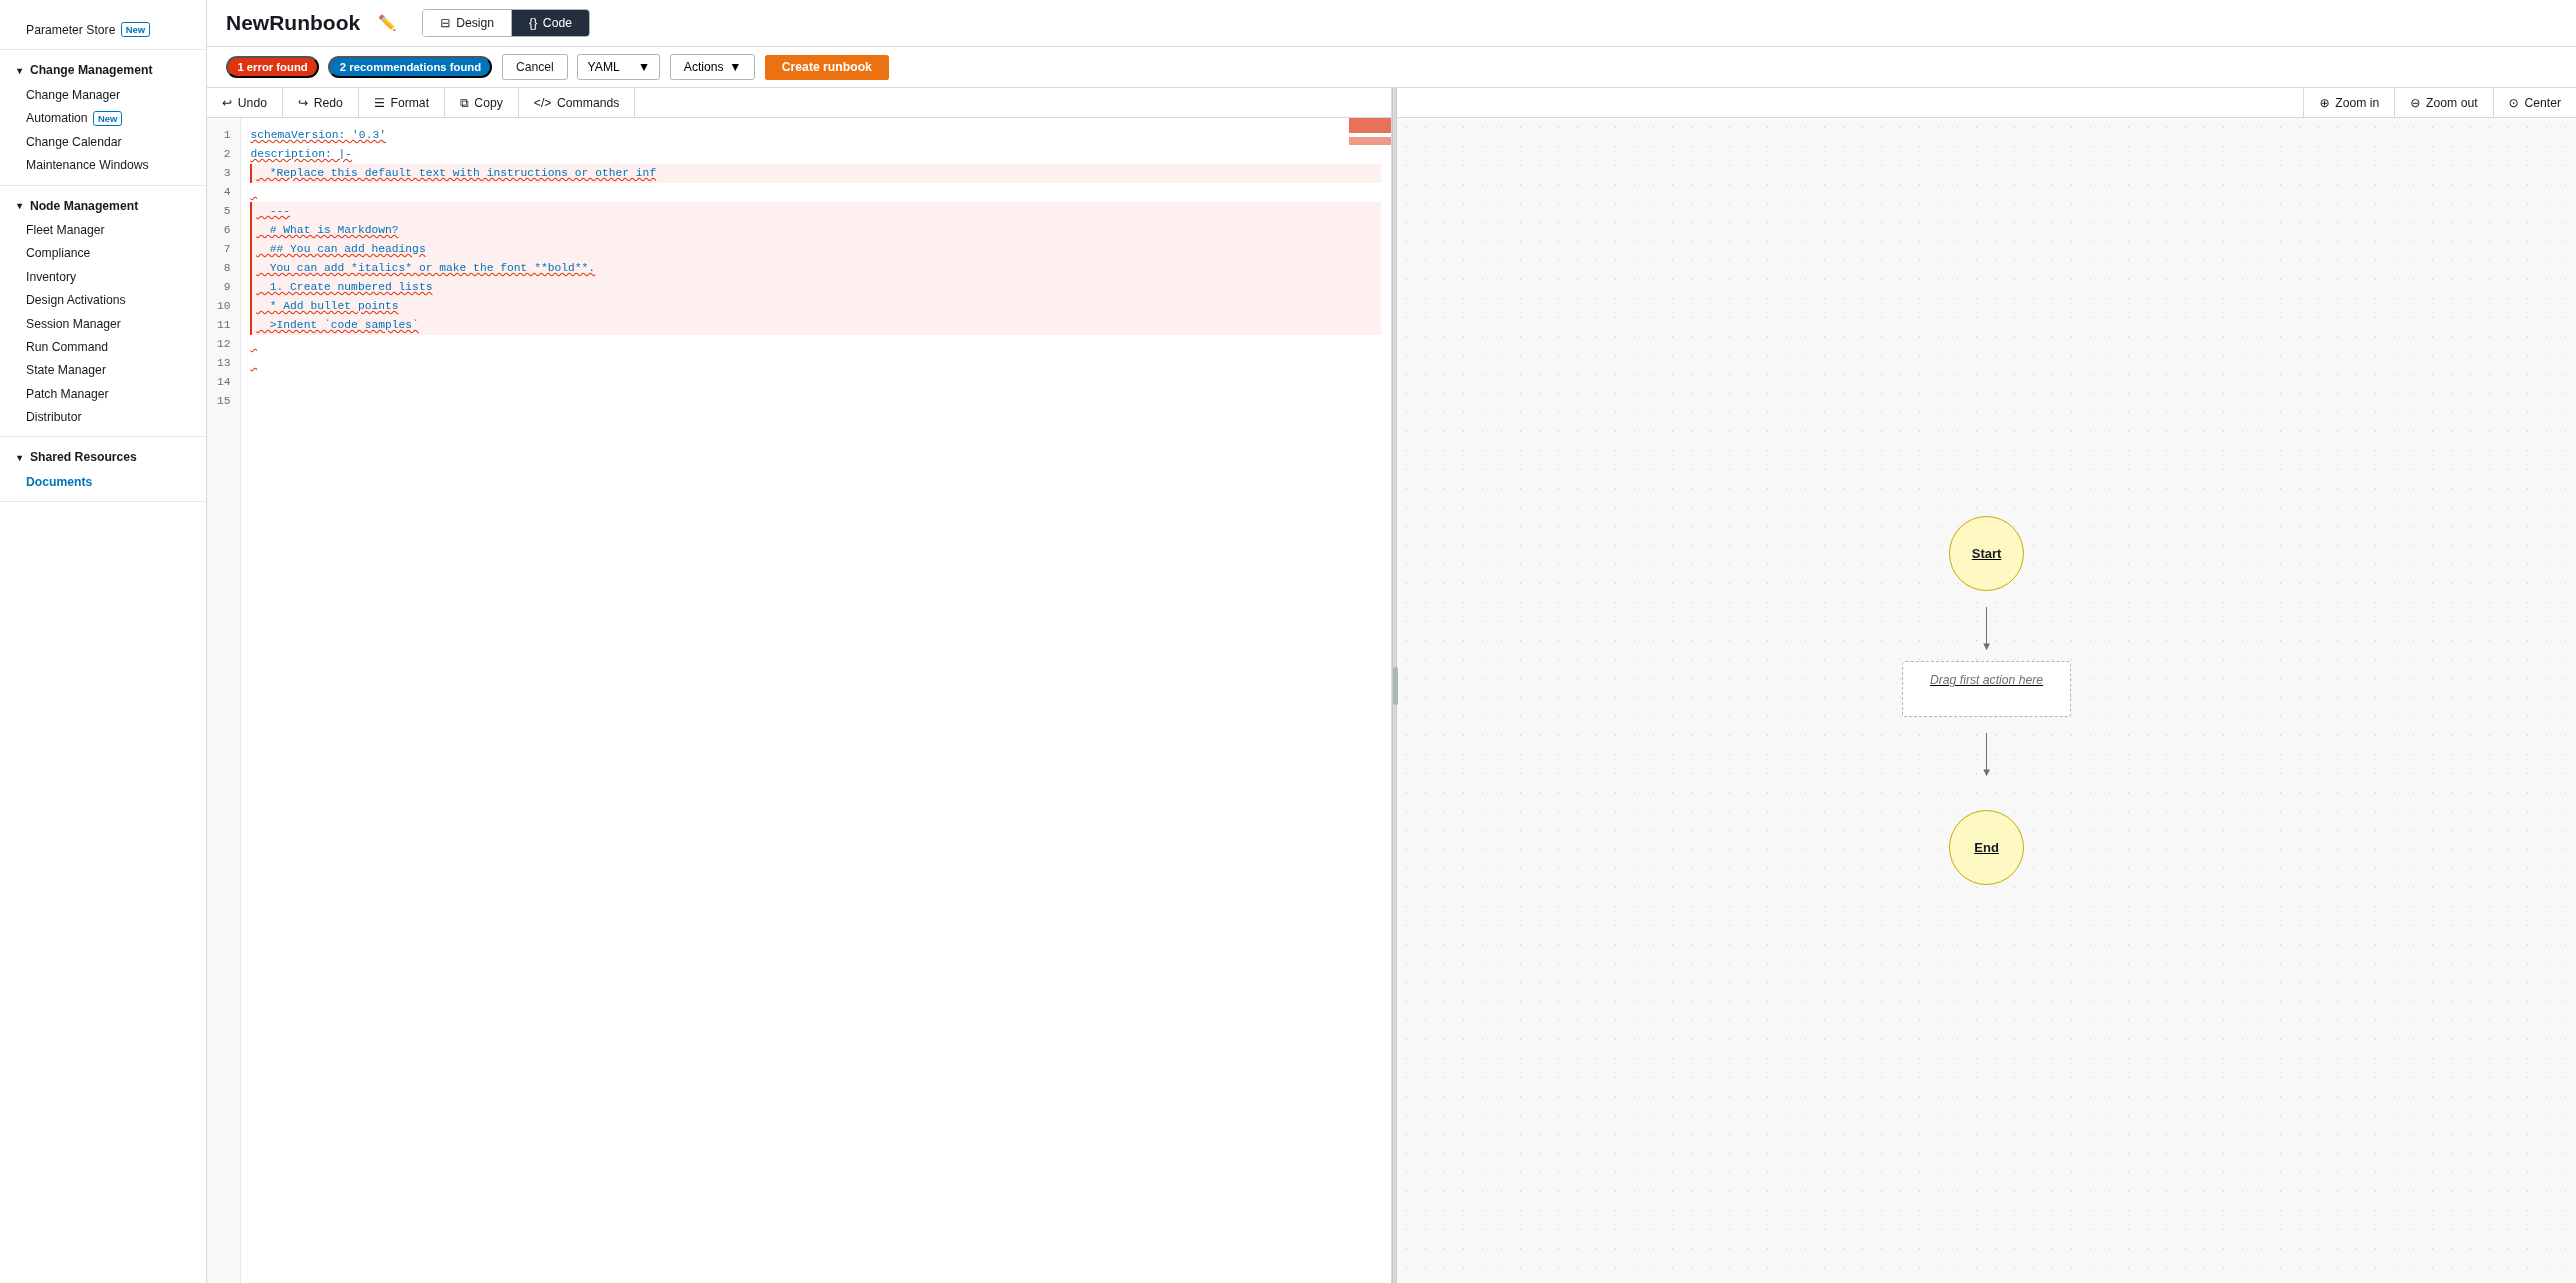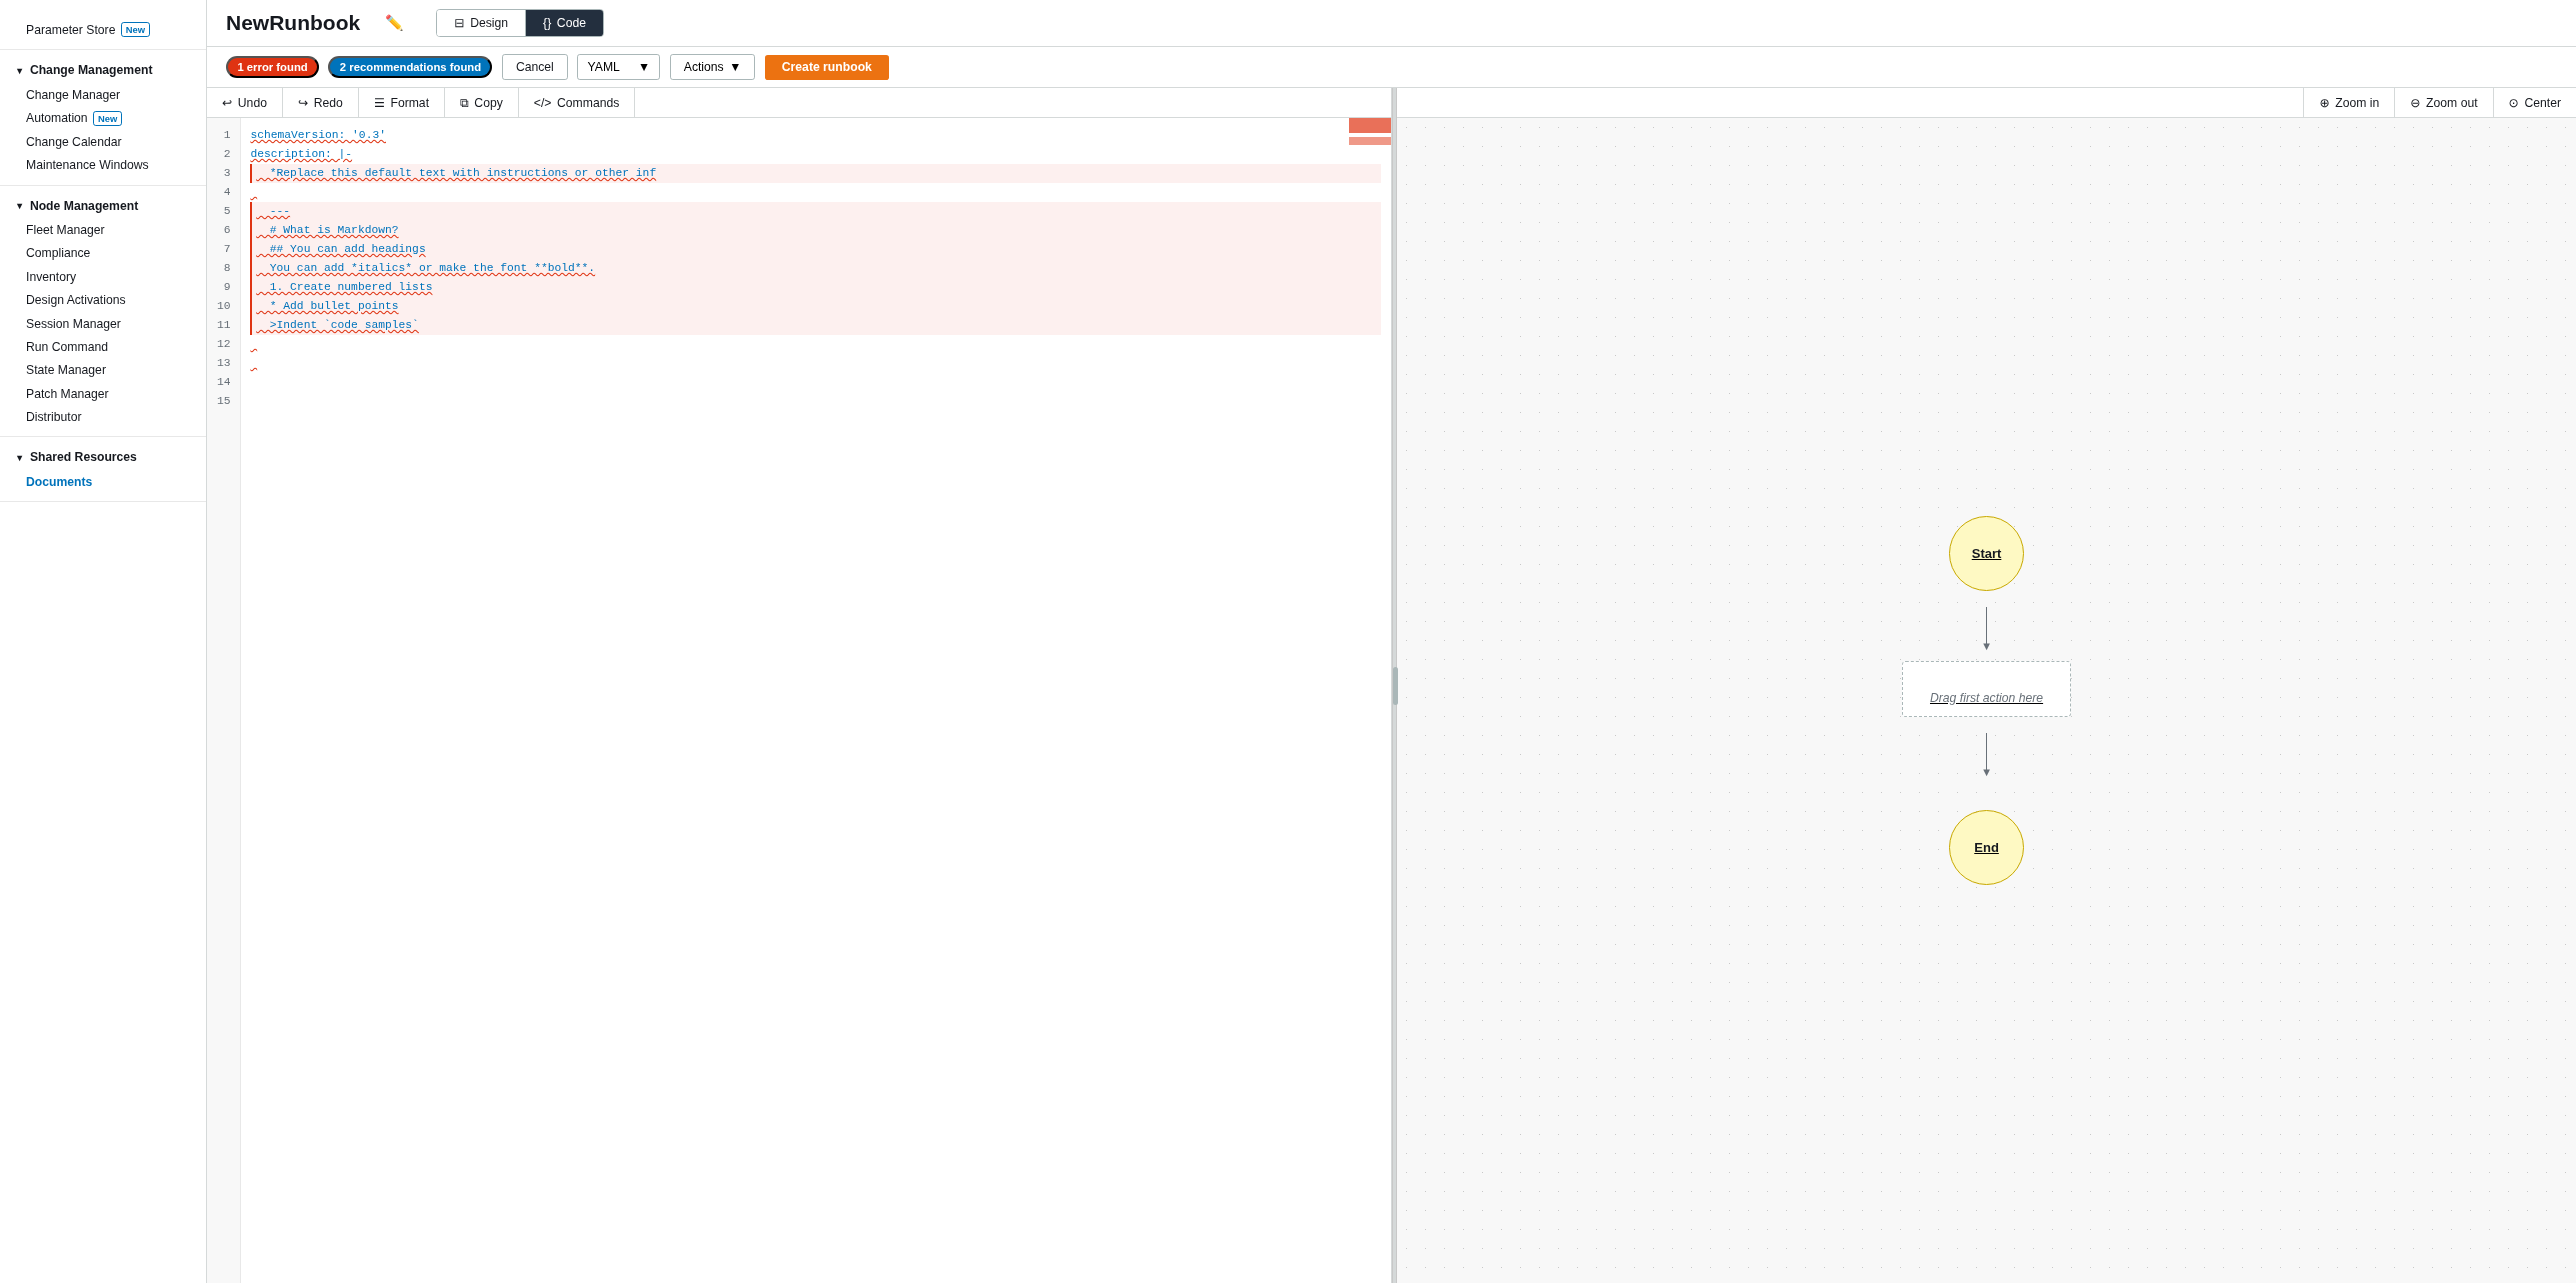--- a/index.html
+++ b/index.html
@@ -11,21 +11,21 @@
     .sidebar-section-header { display: flex; align-items: center; gap: 5.6px; padding: 5.6px 15px; font-weight: 700; font-size: 12.2px; color: #16191f; cursor: pointer; }
     .sidebar-section-header .chevron { font-size: 9.4px; }
     .sidebar-item { padding: 4.7px 15px 4.7px 26px; font-size: 12.2px; color: #16191f; cursor: pointer; display: flex; align-items: center; gap: 5.6px; }
     .sidebar-item.active { color: #0073bb; font-weight: 600; }
     .badge-new { font-size: 9.4px; color: #0073bb; border: 0.9px solid #0073bb; border-radius: 2.8px; padding: 0.9px 3.8px; font-weight: 700; text-decoration: none; }
 
     
     .main { flex: 1; display: flex; flex-direction: column; overflow: hidden; }
 
     
-    .topbar { background: #fff; border-bottom: 0.9px solid #d5d9d9; padding: 9.4px 19px; display: flex; align-items: center; gap: 25px; flex-shrink: 0; }
+    .topbar { background: #fff; border-bottom: 0.9px solid #d5d9d9; padding: 9.4px 19px; display: flex; align-items: center; gap: 18px; flex-shrink: 0; }
     .runbook-title { font-size: 21px; font-weight: 700; color: #16191f; }
     .edit-icon { color: #687078; cursor: pointer; font-size: 15px; }
     .tab-group { display: flex; border: 0.9px solid #aab7b8; border-radius: 3.8px; overflow: hidden; margin-left: 7.5px; }
     .tab-btn { padding: 5.6px 17px; background: #fff; border: none; cursor: pointer; font-size: 12.2px; color: #16191f; display: flex; align-items: center; gap: 5.6px; }
     .tab-btn.active { background: #232f3e; color: #fff; }
     .tab-btn:not(:last-child) { border-right: 0.9px solid #aab7b8; }
 
     
     .actionbar { background: #fff; border-bottom: 0.9px solid #d5d9d9; padding: 7.5px 19px; display: flex; align-items: center; gap: 9.4px; flex-shrink: 0; }
     .badge-error { background: #df3312; color: #fff; border-radius: 11.3px; padding: 2.8px 9.4px; font-size: 11.3px; font-weight: 600; cursor: pointer; }
@@ -52,21 +52,21 @@
 
     
     .diagram-pane { flex: 1; display: flex; flex-direction: column; background: #f8f8f8; }
     .diagram-toolbar { display: flex; border-bottom: 0.9px solid #d5d9d9; background: #fff; flex-shrink: 0; justify-content: flex-end; }
     .diagram-tool-btn { padding: 7.5px 15px; border: none; background: transparent; cursor: pointer; font-size: 12.2px; color: #16191f; display: flex; align-items: center; gap: 5.6px; border-left: 0.9px solid #d5d9d9; }
     .diagram-canvas { flex: 1; display: flex; align-items: center; justify-content: center; background-image: radial-gradient(circle, #c8c8c8 0.9px, transparent 0.9px); background-size: 19px 19px; position: relative; overflow: hidden; }
 
     
     .diagram-content { display: flex; flex-direction: column; align-items: center; gap: 16px; position: relative; text-decoration: underline; }
     .node-start, .node-end { width: 75px; height: 75px; border-radius: 50%; background: #fef9c3; border: 1.9px solid #c8a800; display: flex; align-items: center; justify-content: center; font-size: 13px; font-weight: 600; color: #16191f; z-index: 1; }
-    .node-action { width: 169px; min-height: 56px; border: 1.9px dashed #aab7b8; border-radius: 3.8px; background: #fff; display: flex; align-items: flex-end; justify-content: center; font-size: 12.2px; color: #687078; font-style: italic; padding: 11.3px; text-align: center; z-index: 1; }
+    .node-action { width: 169px; min-height: 56px; border: 1.9px dashed #aab7b8; border-radius: 3.8px; background: #fff; display: flex; align-items: flex-start; justify-content: center; font-size: 12.2px; color: #687078; font-style: italic; padding: 11.3px; text-align: center; z-index: 1; }
     .arrow-line { width: 1.9px; height: 38px; background: #687078; position: relative; }
     .arrow-line::after { content: '▼'; position: absolute; bottom: -7.5px; left: 50%; transform: translateX(-50%); color: #687078; font-size: 11.3px; }
 
     
     .splitter { width: 5.6px; background: #d5d9d9; cursor: col-resize; flex-shrink: 0; border-left: 0.9px solid #c8c8c8; border-right: 0.9px solid #c8c8c8; }
     .splitter-handle { width: 5.6px; height: 38px; background: #aab7b8; border-radius: 2.8px; position: absolute; top: 50%; transform: translateY(-50%); }
   </style>
 </head>
 <body>
 

